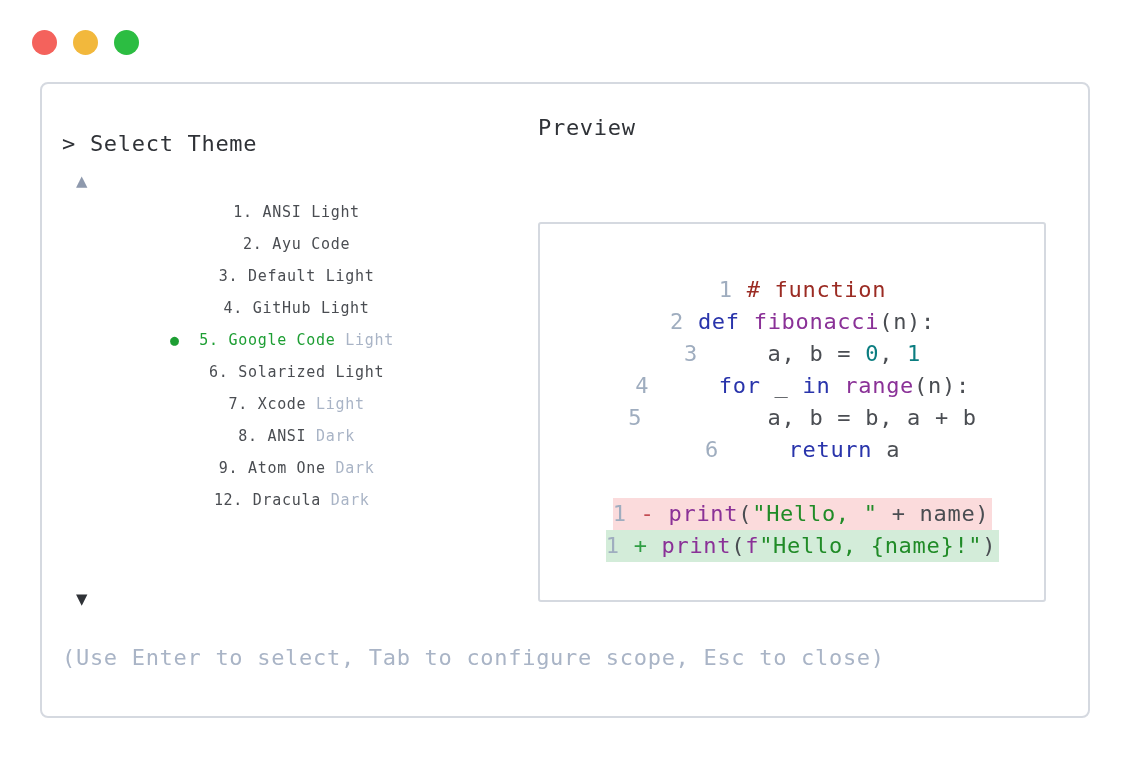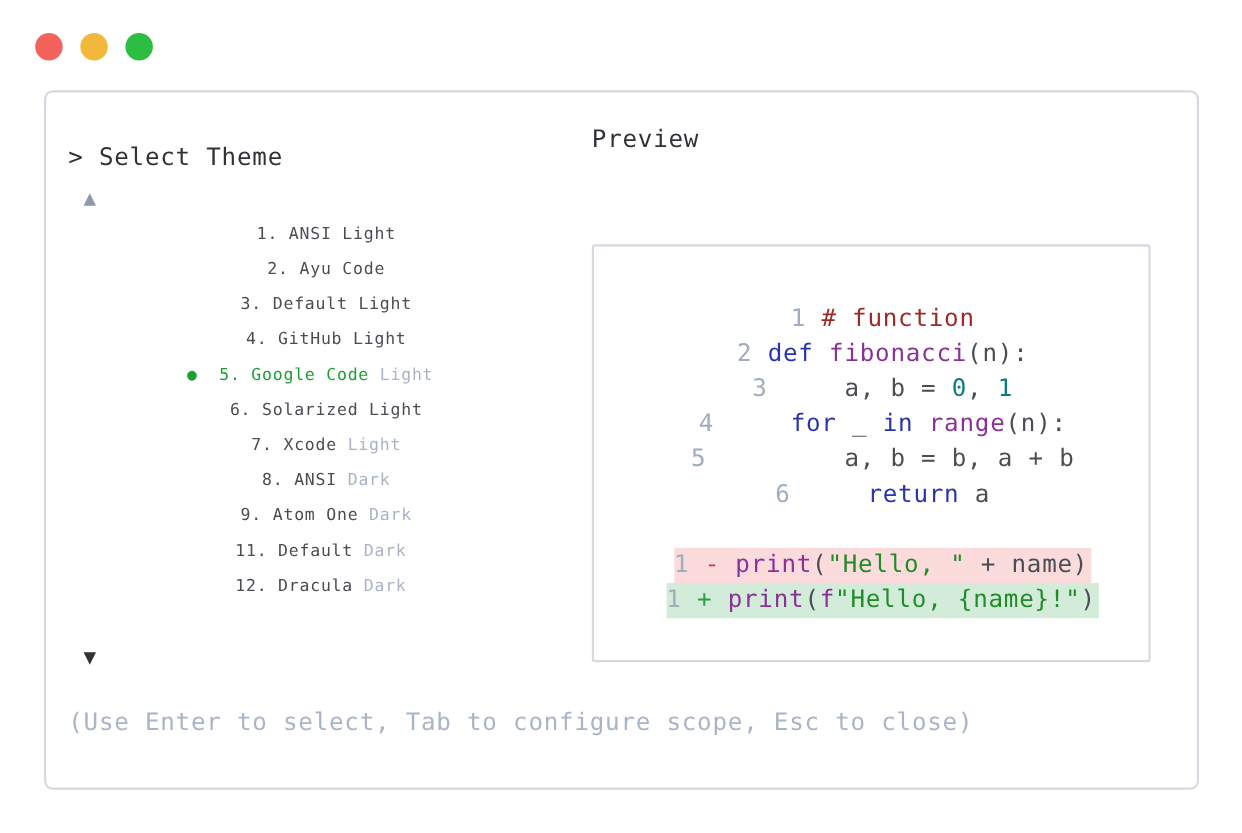--- a/index.html
+++ b/index.html
@@ -85,21 +85,20 @@
   <div class="theme-list">
       <div class="theme-row"><span class="bullet">  </span><span class="num"> 1. </span><span class="name">ANSI Light</span></div>
       <div class="theme-row"><span class="bullet">  </span><span class="num"> 2. </span><span class="name">Ayu Code</span></div>
       <div class="theme-row"><span class="bullet">  </span><span class="num"> 3. </span><span class="name">Default Light</span></div>
       <div class="theme-row"><span class="bullet">  </span><span class="num"> 4. </span><span class="name">GitHub Light</span></div>
       <div class="theme-row selected"><span class="bullet">● </span><span class="num"> 5. </span><span class="name">Google Code</span><span class="muted"> Light</span></div>
       <div class="theme-row"><span class="bullet">  </span><span class="num"> 6. </span><span class="name">Solarized Light</span></div>
       <div class="theme-row"><span class="bullet">  </span><span class="num"> 7. </span><span class="name">Xcode</span><span class="muted"> Light</span></div>
       <div class="theme-row"><span class="bullet">  </span><span class="num"> 8. </span><span class="name">ANSI</span><span class="muted"> Dark</span></div>
       <div class="theme-row"><span class="bullet">  </span><span class="num"> 9. </span><span class="name">Atom One</span><span class="muted"> Dark</span></div>
-      <div class="theme-row"><span class="bullet">  </span><span class="num">11. </span><span class="name">Default</span><span class="muted"> Dark</span></div>
       <div class="theme-row"><span class="bullet">  </span><span class="num">12. </span><span class="name">Dracula</span><span class="muted"> Dark</span></div>
     </div>
 
   <div class="scroll-arrow scroll-down">▼</div>
 
   <div class="preview-box">
       <div class="code-line"><span class="ln">1 </span><span class="seg comment"># function</span></div>
       <div class="code-line"><span class="ln">2 </span><span class="seg keyword">def</span><span class="seg plain"> </span><span class="seg function">fibonacci</span><span class="seg plain">(n):</span></div>
       <div class="code-line"><span class="ln">3 </span><span class="seg plain">    a, b = </span><span class="seg number">0</span><span class="seg plain">, </span><span class="seg number">1</span></div>
       <div class="code-line"><span class="ln">4 </span><span class="seg plain">    </span><span class="seg keyword">for</span><span class="seg plain"> _ </span><span class="seg keyword">in</span><span class="seg plain"> </span><span class="seg function">range</span><span class="seg plain">(n):</span></div>

